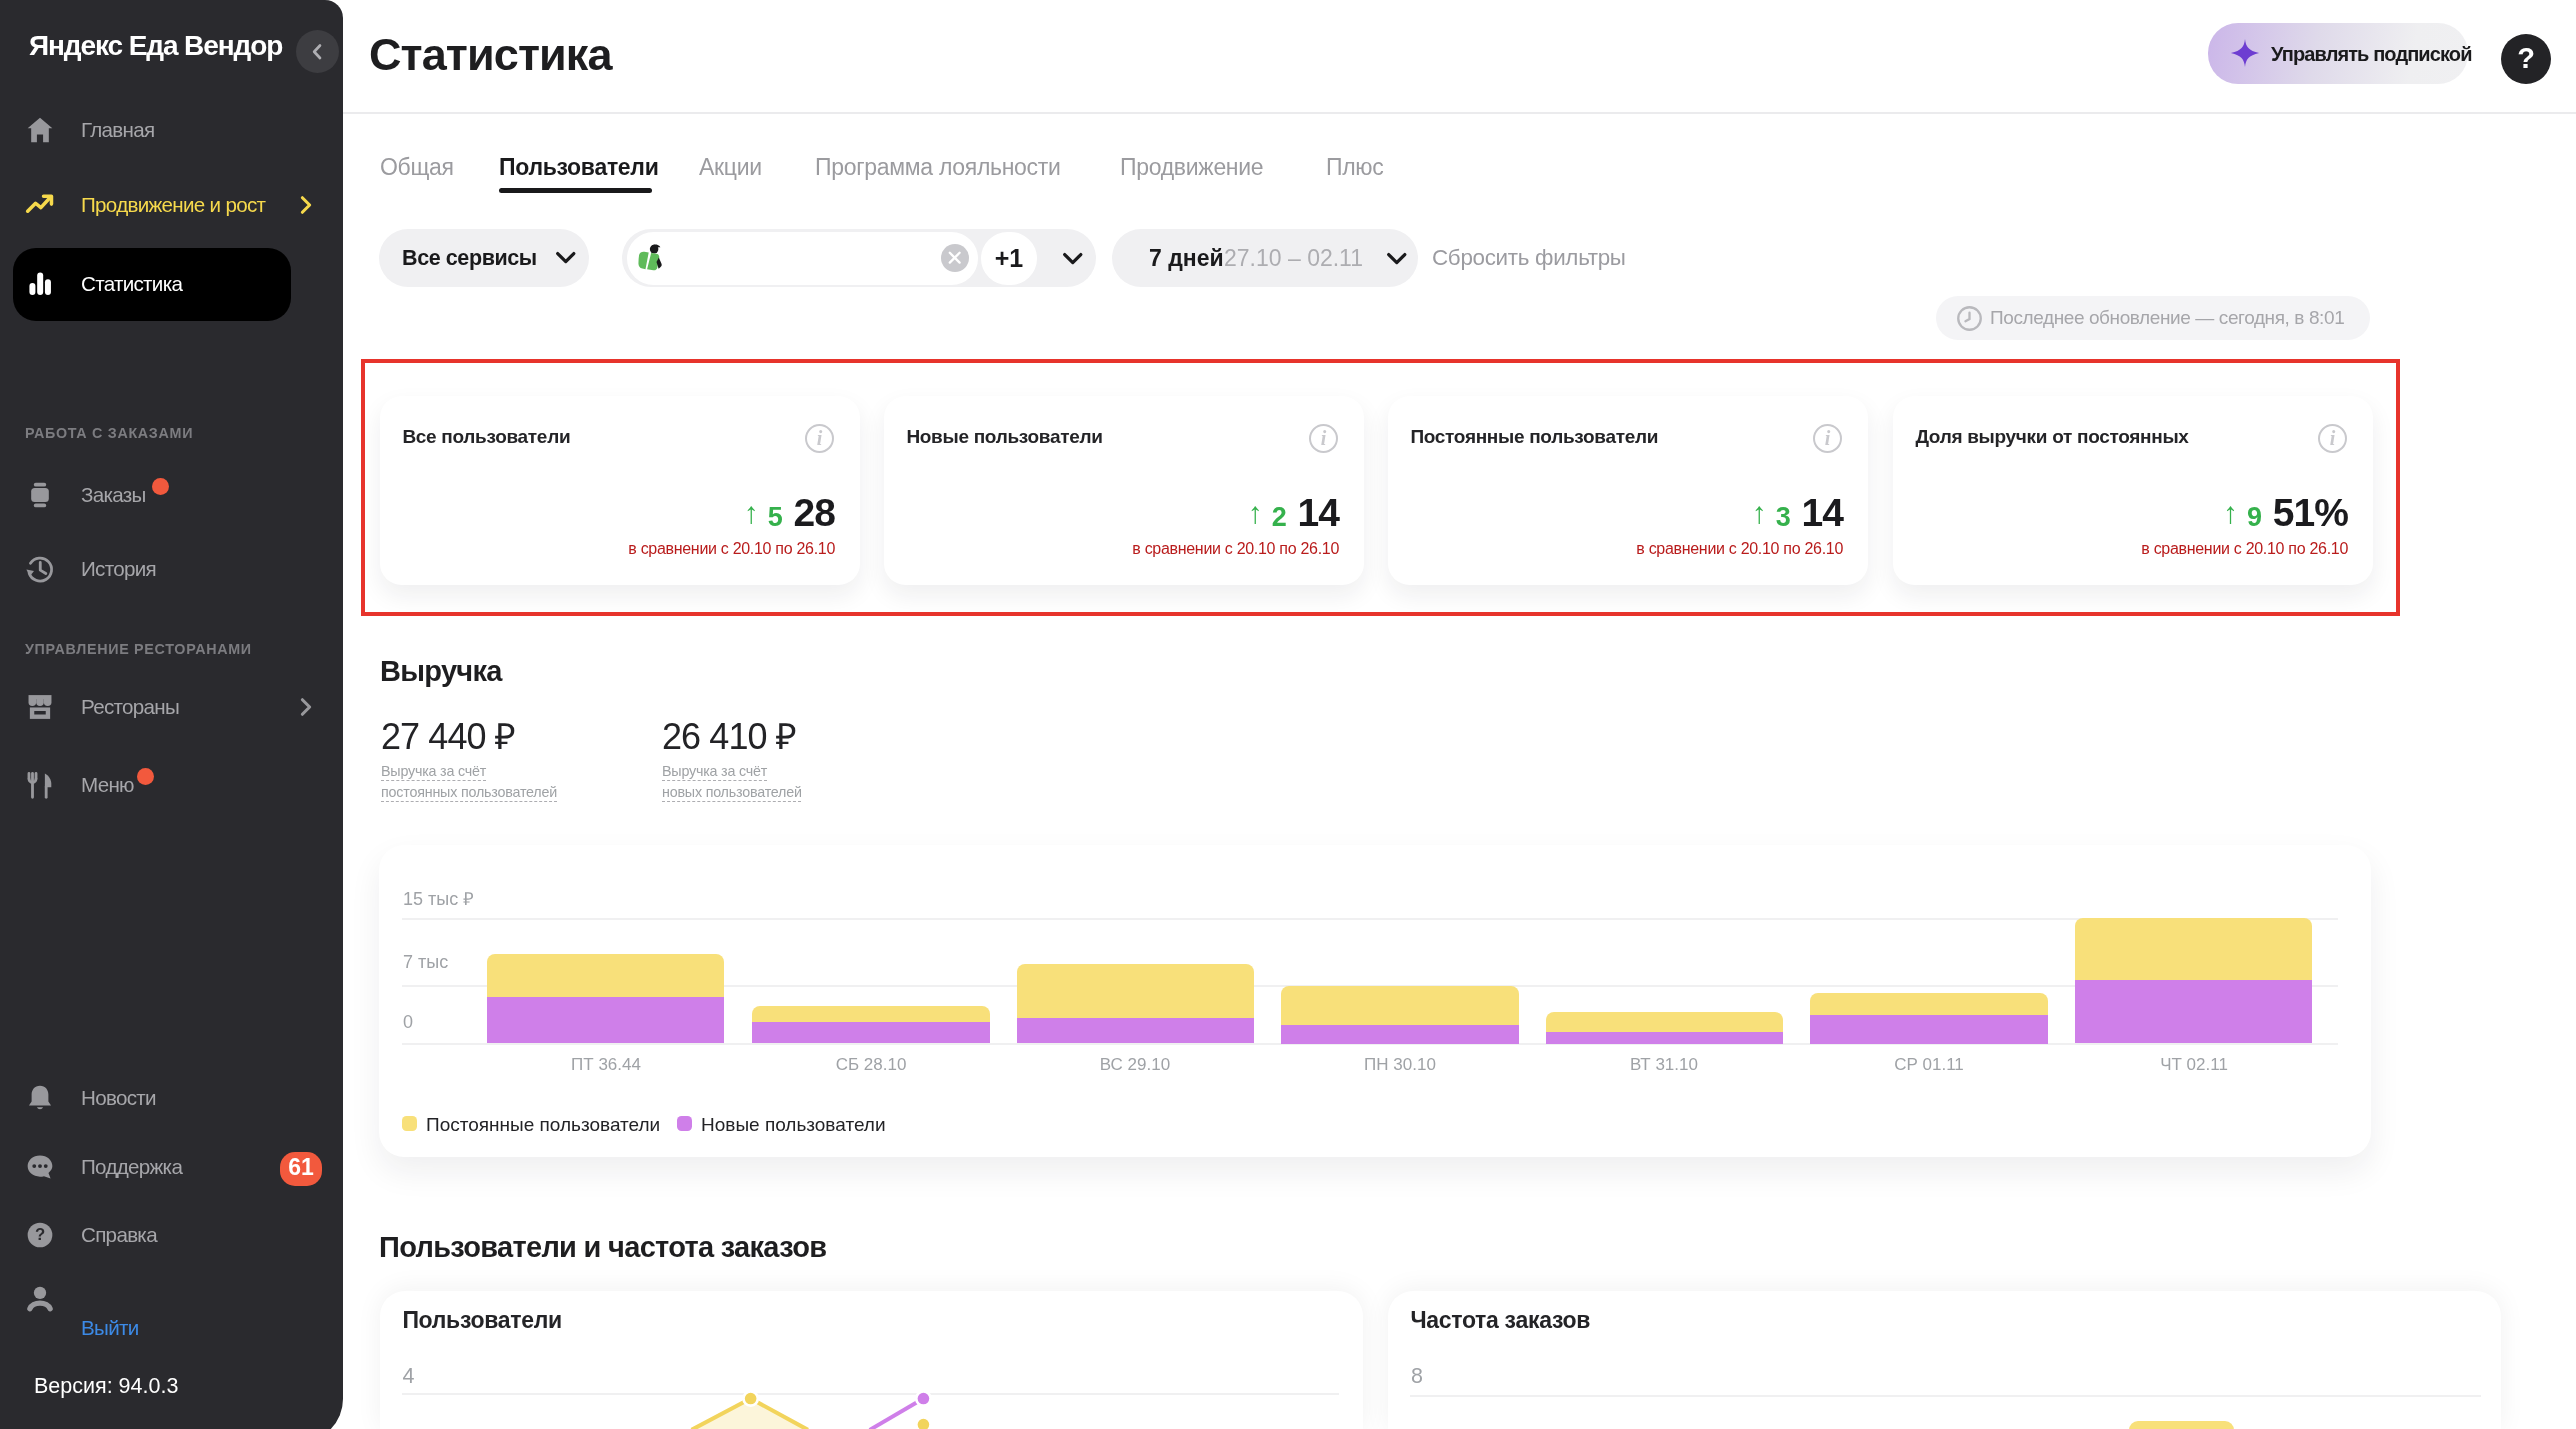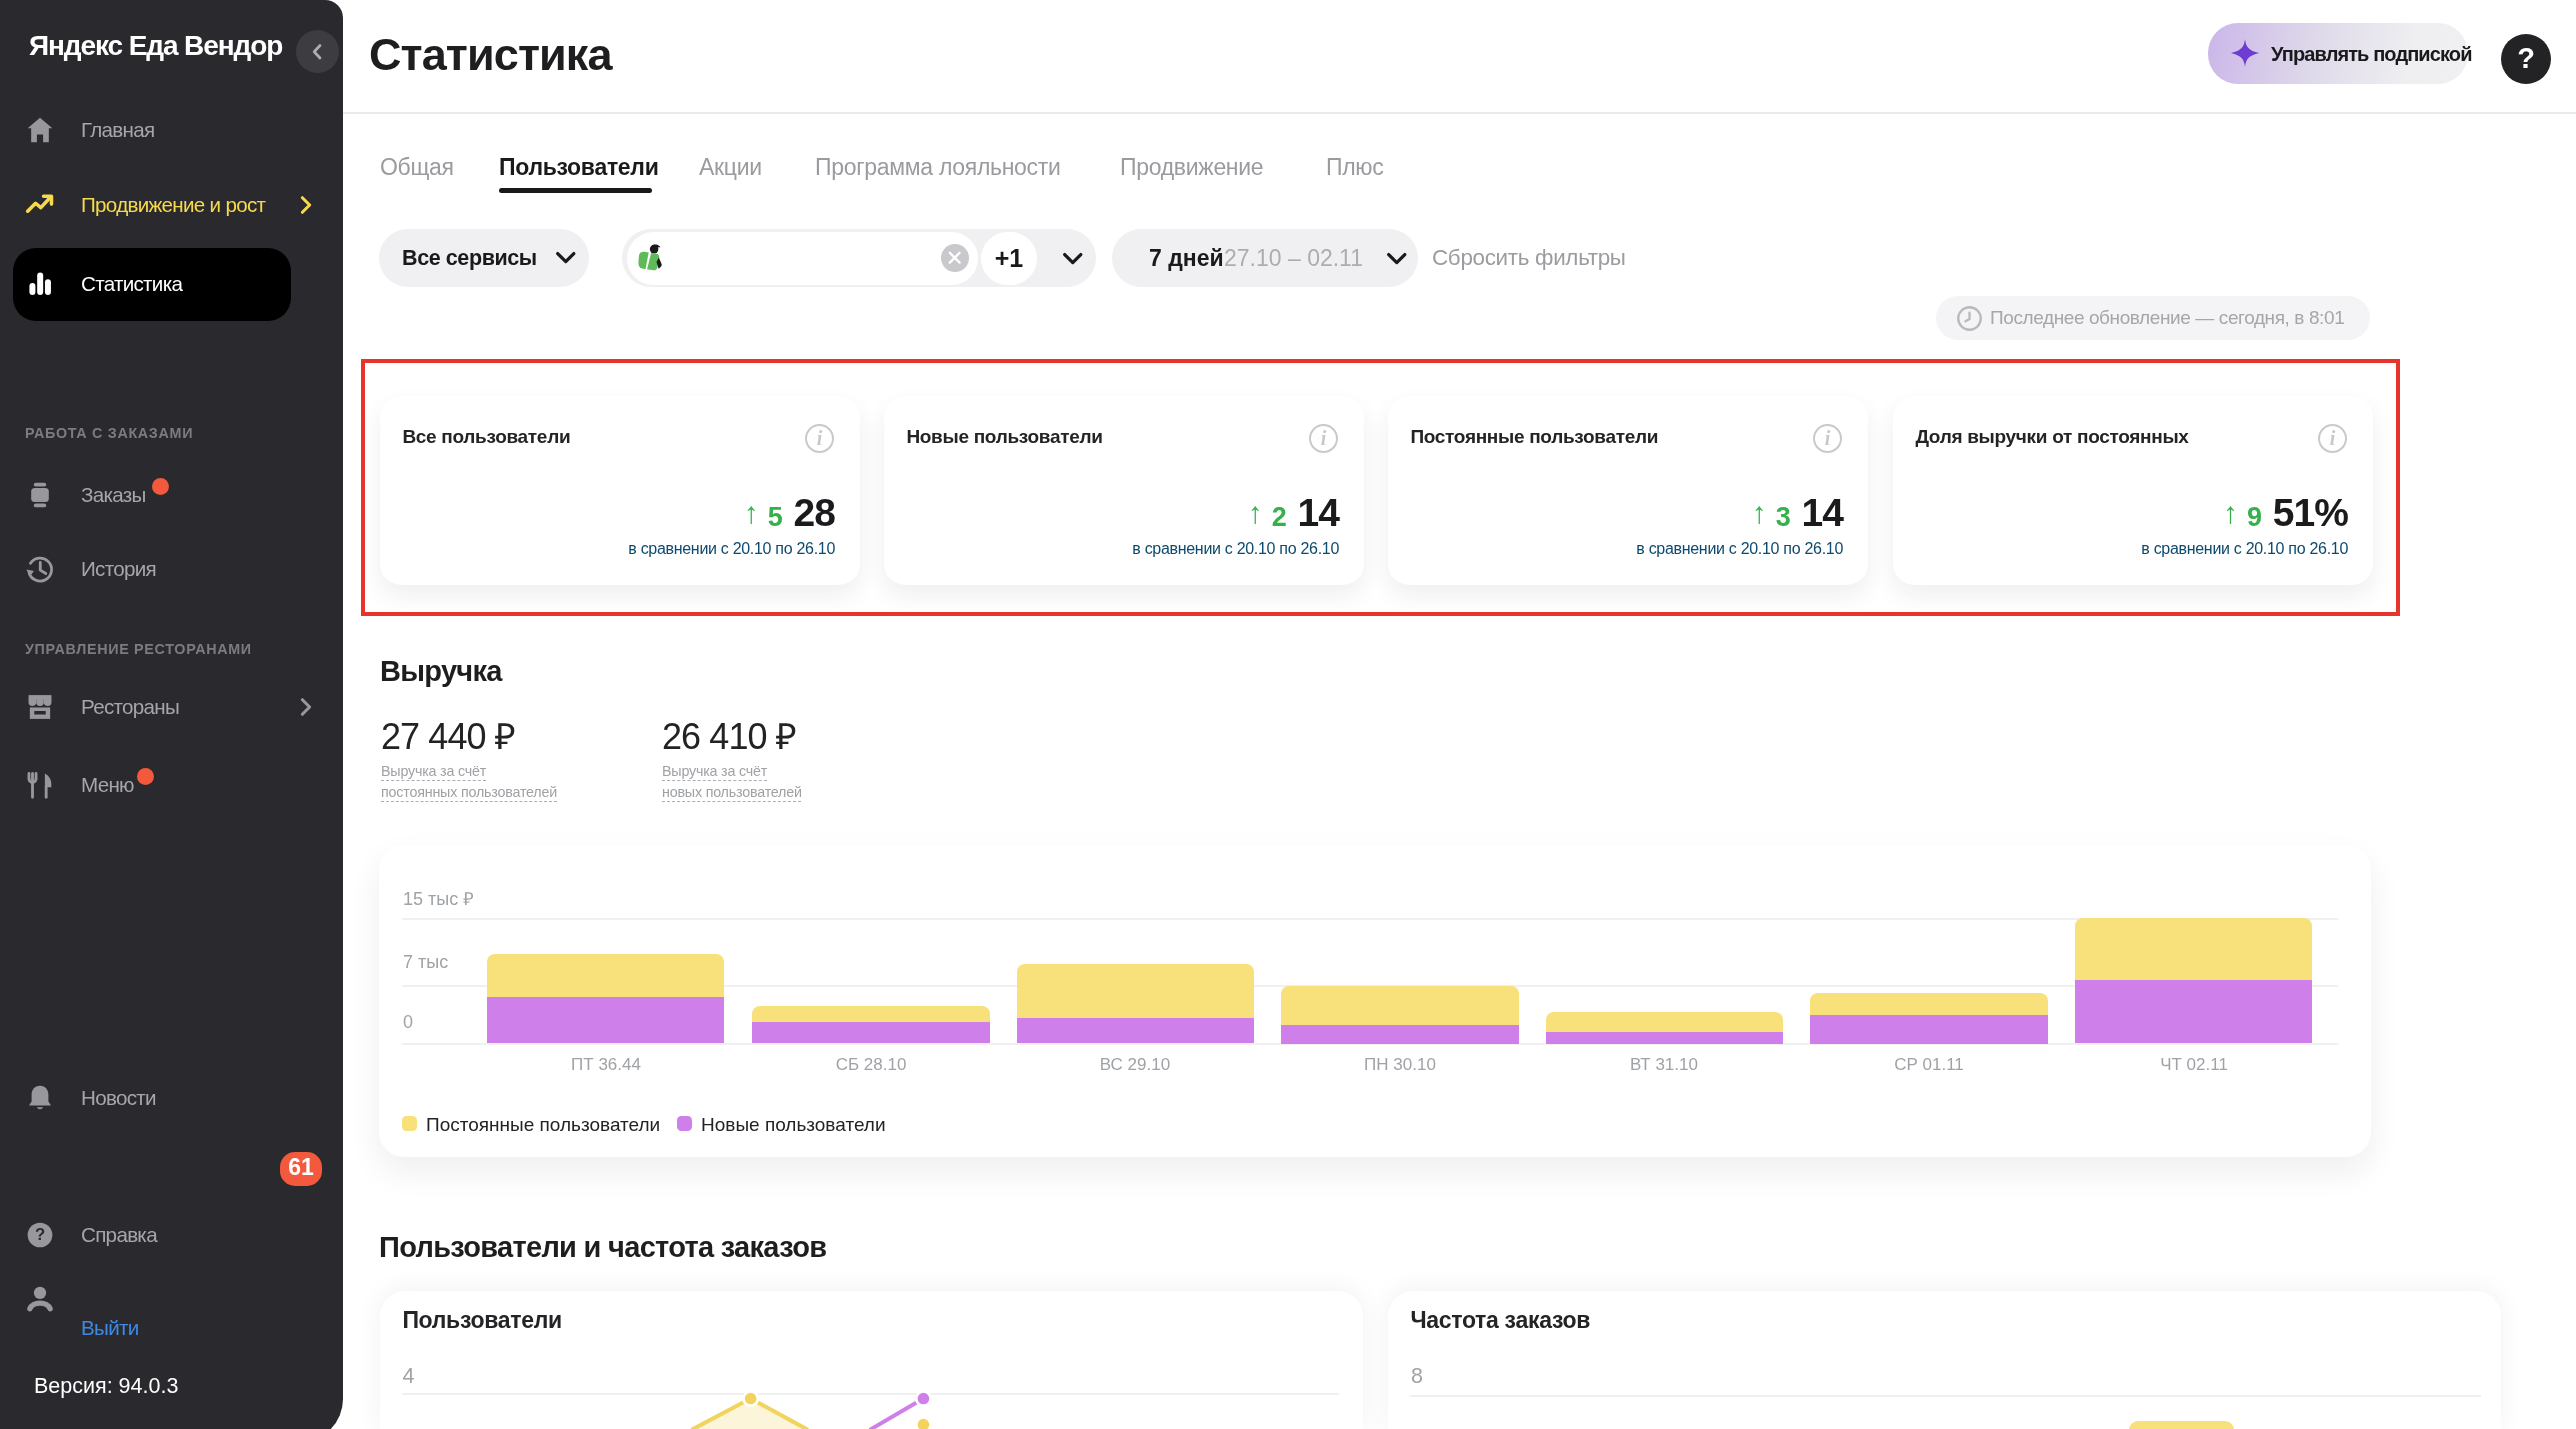--- a/index.html
+++ b/index.html
@@ -61,21 +61,21 @@
   .scard .ti { position:absolute; left:22.4px; top:30px; font-size:19px; letter-spacing:-0.3px; font-weight:bold;
     color:#242427; }
   .scard .info { position:absolute; right:26px; top:28px; width:29px; height:29px;
     border-radius:50%; border:2.7px solid #C9C9CD; color:#C9C9CD;
     font-family:"Liberation Serif",serif; font-style:italic; font-weight:bold;
     font-size:20px; text-align:center; line-height:24px; }
   .scard .vrow { position:absolute; right:25px; top:95px; white-space:nowrap; text-align:right; }
   .scard .up { color:#35B14C; font-size:30px; font-weight:bold; position:relative; top:-2.7px; }
   .scard .dn { color:#35B14C; font-size:27px; font-weight:bold; padding-left:9px; }
   .scard .bv { color:#1B1B1E; font-size:39px; font-weight:600; letter-spacing:-0.9px; padding-left:10.7px; }
-  .scard .cap { position:absolute; right:25px; top:144px; font-size:16px; letter-spacing:-0.3px; color:#0c4a6e; white-space:nowrap; }
+  .scard .cap { position:absolute; right:25px; top:144px; font-size:16px; letter-spacing:-0.3px; color:#b91c1c; white-space:nowrap; }
   
   .h2 { position:absolute; font-size:29px; font-weight:bold; color:#1E1E20; letter-spacing:-0.7px; }
   .bignum { position:absolute; top:711px; font-size:36px; color:#232326; letter-spacing:-0.9px; white-space:nowrap; }
   .dlink { position:absolute; top:761px; font-size:14.3px; letter-spacing:-0.2px; line-height:20.6px; color:#9FA2A5;
     text-decoration:underline dashed 0.9px; text-underline-offset:3.6px; text-decoration-color:#ADADB1; }
   
   .chartcard { position:absolute; left:36px; top:845px; width:1992px; height:312px;
     background:#fff; border-radius:25px; box-shadow:0 14.3px 32px rgba(30,30,40,0.07); }
   .grid { position:absolute; height:1.8px; background:#F0F0F1; }
   .ylab { position:absolute; left:24px; font-size:18px; color:#9FA2A6; white-space:nowrap; }
@@ -167,20 +167,29 @@
       </svg>
     <div class="tx">Меню</div>
     <div class="dot" style="left:137px; top:8px;"></div>
   </div>
   <div class="mi" style="top:1073px;">
     <svg class="ic" viewBox="0 0 34 34">
         <path fill="#98989C" d="M17 3 C11 3 7.5 7.5 7.5 13 L7.5 21 L4.5 25.5 L29.5 25.5 L26.5 21 L26.5 13 C26.5 7.5 23 3 17 3 Z"></path>
         <path fill="#98989C" d="M13.5 27.5 A3.8 3.8 0 0 0 20.5 27.5 Z"></path>
       </svg>
     <div class="tx">Новости</div>
+  </div>
+  <div class="mi" style="top:1142px;">
+    <svg class="ic" viewBox="0 0 34 34">
+        <path fill="#98989C" d="M17 4 C9 4 3 9.3 3 16 C3 22.7 9 28 17 28 C18.6 28 20.1 27.8 21.5 27.4 L29 30 L26.6 23.8 C29.3 21.6 31 18.9 31 16 C31 9.3 25 4 17 4 Z"></path>
+        <circle cx="10.5" cy="16" r="2.2" fill="#2A2A2E"></circle>
+        <circle cx="17" cy="16" r="2.2" fill="#2A2A2E"></circle>
+        <circle cx="23.5" cy="16" r="2.2" fill="#2A2A2E"></circle>
+      </svg>
+    <div class="tx">Поддержка</div>
   </div>
   <div class="badge61">61</div>
   <div class="mi" style="top:1210px;">
     <svg class="ic" viewBox="0 0 34 34">
         <circle cx="17" cy="17" r="14" fill="#98989C"></circle>
         <text x="17" y="23" text-anchor="middle" font-size="19" font-weight="bold" fill="#2A2A2E">?</text>
       </svg>
     <div class="tx">Справка</div>
   </div>
   <div class="mi" style="top:1274px;">

